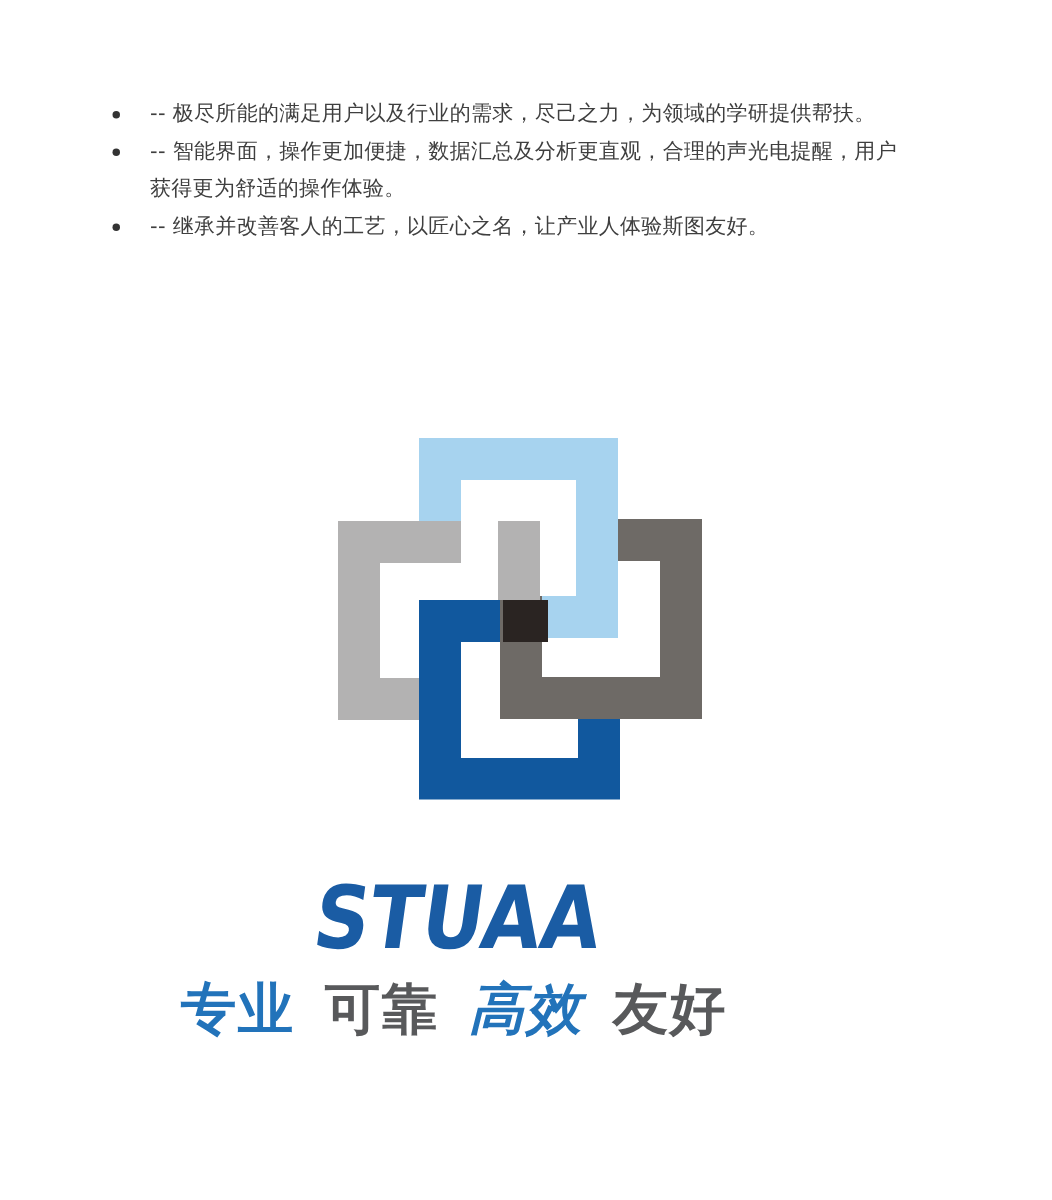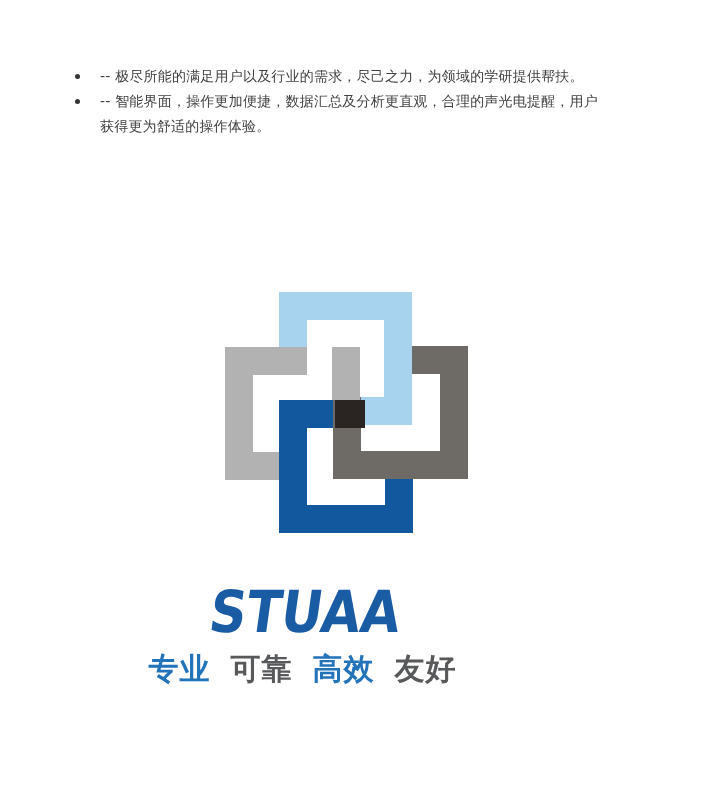--- a/index.html
+++ b/index.html
@@ -50,34 +50,35 @@
   }
   
   .slogan{
     position:absolute;left:0;top:654px;width:100%;
     text-align:center;line-height:1;
     transform:translateX(-7px);
     white-space:nowrap;
   }
   .slogan .seg{
     display:inline-block;
-    font-size:30px;
+    font-size:37px;
     font-weight:bold;
     letter-spacing:1px;
     margin:0 10px;
   }
 </style>
 </head>
 <body>
 
 <div class="page">
 
   <ul class="bullets" style="color: rgb(63, 63, 63);">
     <li>-- 极尽所能的满足用户以及行业的需求，尽己之力，为领域的学研提供帮扶。</li>
     <li>-- 智能界面，操作更加便捷，数据汇总及分析更直观，合理的声光电提醒，用户获得更为舒适的操作体验。</li>
+    <li>-- 继承并改善客人的工艺，以匠心之名，让产业人体验斯图友好。</li>
   </ul>
 
   <svg class="logo" viewBox="225 292 243 241" width="243" height="241" shape-rendering="crispEdges">
 
     <path d="M279,292h133v133h-133Z M307,320h77v77h-77Z" fill-rule="evenodd" fill="#a7d3ef"></path>
 
     <rect x="225" y="347" width="135" height="133" fill="#ffffff"></rect>
     <path d="M225,347h135v133h-135Z M253,375h79v77h-79Z" fill-rule="evenodd" fill="#b3b2b2"></path>
 
     <rect x="279" y="400" width="134" height="133" fill="#ffffff"></rect>
@@ -91,16 +92,16 @@
     <rect x="361" y="397" width="51" height="28" fill="#a7d3ef"></rect>
     <rect x="332" y="347" width="28" height="53" fill="#b3b2b2"></rect>
     <rect x="335" y="400" width="30" height="28" fill="#2a2422"></rect>
   </svg>
 
   <div class="brand">
     <span style="color: rgb(26, 92, 164);">STUAA</span>
   </div>
 
   <div class="slogan">
-    <span class="seg" style="color: rgb(34, 115, 186);">专业</span><span class="seg" style="color: rgb(88, 89, 91); font-family: Liberation Mono, monospace;">可靠</span><span class="seg" style="color: rgb(34, 115, 186);">高效</span><span class="seg" style="color: rgb(88, 89, 91);">友好</span>
+    <span class="seg" style="color: rgb(34, 115, 186);">专业</span><span class="seg" style="color: rgb(88, 89, 91); font-family: Liberation Mono, monospace;">可靠</span><span class="seg" style="color: rgb(34, 115, 186); font-style: italic;">高效</span><span class="seg" style="color: rgb(88, 89, 91);">友好</span>
   </div>
 
 </div>
 
 </body></html>

